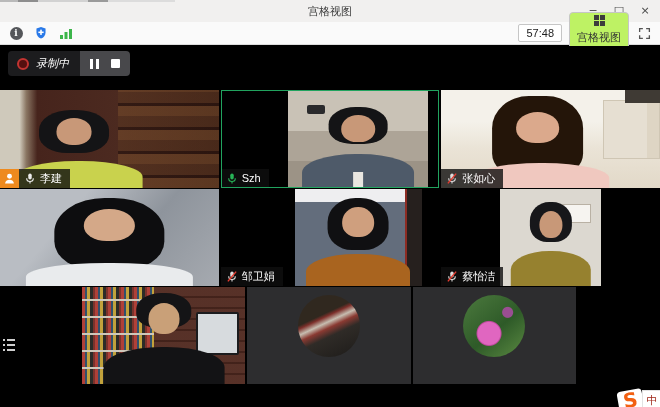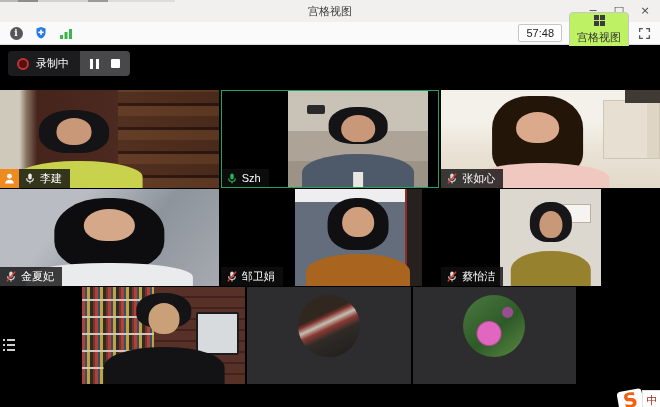--- a/index.html
+++ b/index.html
@@ -29,21 +29,21 @@
   .view-btn{display:flex;align-items:center;gap:5px;border:1px solid #c6c6c6;border-radius:4px;background:#bef264;
       color:#333;font-size:11px;padding:2px 7px;line-height:12px;flex-direction:column;}
   .caret{width:0;height:0;border-left:3.5px solid transparent;border-right:3.5px solid transparent;border-top:4px solid #666;}
   .fs-btn{border:none;background:transparent;padding:0;width:16px;height:16px;display:flex;align-items:center;justify-content:center;}
 
   
   .stage{position:absolute;top:46px;left:0;right:0;bottom:0;background:#000;}
 
   
   .rec-pill{position:absolute;left:8px;top:5px;height:25px;display:flex;z-index:20;border-radius:4px;overflow:hidden;}
-  .rec-main{display:flex;align-items:center;gap:7px;background:#1c1c1e;padding:0 11px 0 9px;color:#fff;font-size:11px;}
+  .rec-main{display:flex;align-items:center;gap:7px;background:#1c1c1e;padding:0 11px 0 9px;color:#fff;font-size:11px;font-style:italic;}
   .rec-dot{width:8px;height:8px;border-radius:50%;background:#55100f;border:2.5px solid var(--recording-red,#c23431);}
   .rec-controls{display:flex;align-items:center;gap:12px;background:#48484b;padding:0 10px;}
   .rec-controls button{border:none;background:transparent;padding:0;display:flex;align-items:center;}
   .pause-glyph{display:flex;gap:3px;}
   .pause-glyph i{display:block;width:3px;height:10px;background:#fff;}
   .stop-glyph{display:block;width:9px;height:9px;background:#fff;border-radius:1px;}
 
   
   .vrow{position:absolute;left:0;right:0;display:flex;gap:2px;}
   #row-0{top:44px;height:98px;}
@@ -315,67 +315,58 @@
         <div class="tile s4">
           <div class="scene">
             <div class="pv">
               <div class="hair"></div>
               <div class="face"></div>
               <div class="body"></div>
               <div class="e1"></div>
               <div class="e2"></div>
             </div>
           </div>
+        </div>
+        <div class="tile s5">
+          <div class="scene">
+            <div class="pv">
+              <div class="hair"></div>
+              <div class="face"></div>
+              <div class="body"></div>
+              <div class="e1"></div>
+              <div class="e2"></div>
+            </div>
+          </div>
           <div class="name-label">
             <svg class="mic" width="12" height="13" viewBox="0 0 16 16">
     <rect x="5.7" y="1.2" width="4.6" height="8" rx="2.3" fill="#dcdcdc"></rect>
     <path d="M3.6 7.6a4.4 4.4 0 0 0 8.8 0" fill="none" stroke="#dcdcdc" stroke-width="1.5"></path>
     <line x1="8" y1="12.2" x2="8" y2="14.8" stroke="#dcdcdc" stroke-width="1.5"></line>
               <line x1="2.5" y1="14.5" x2="13.5" y2="1.5" stroke="#e23b30" stroke-width="2"></line>
             </svg>
-            <span class="pname">金夏妃</span>
-          </div>
-        </div>
-        <div class="tile s5">
+            <span class="pname">邹卫娟</span>
+          </div>
+        </div>
+        <div class="tile s6">
           <div class="scene">
             <div class="pv">
               <div class="hair"></div>
               <div class="face"></div>
               <div class="body"></div>
               <div class="e1"></div>
               <div class="e2"></div>
             </div>
           </div>
           <div class="name-label">
             <svg class="mic" width="12" height="13" viewBox="0 0 16 16">
     <rect x="5.7" y="1.2" width="4.6" height="8" rx="2.3" fill="#dcdcdc"></rect>
     <path d="M3.6 7.6a4.4 4.4 0 0 0 8.8 0" fill="none" stroke="#dcdcdc" stroke-width="1.5"></path>
     <line x1="8" y1="12.2" x2="8" y2="14.8" stroke="#dcdcdc" stroke-width="1.5"></line>
               <line x1="2.5" y1="14.5" x2="13.5" y2="1.5" stroke="#e23b30" stroke-width="2"></line>
             </svg>
-            <span class="pname">邹卫娟</span>
-          </div>
-        </div>
-        <div class="tile s6">
-          <div class="scene">
-            <div class="pv">
-              <div class="hair"></div>
-              <div class="face"></div>
-              <div class="body"></div>
-              <div class="e1"></div>
-              <div class="e2"></div>
-            </div>
-          </div>
-          <div class="name-label">
-            <svg class="mic" width="12" height="13" viewBox="0 0 16 16">
-    <rect x="5.7" y="1.2" width="4.6" height="8" rx="2.3" fill="#dcdcdc"></rect>
-    <path d="M3.6 7.6a4.4 4.4 0 0 0 8.8 0" fill="none" stroke="#dcdcdc" stroke-width="1.5"></path>
-    <line x1="8" y1="12.2" x2="8" y2="14.8" stroke="#dcdcdc" stroke-width="1.5"></line>
-              <line x1="2.5" y1="14.5" x2="13.5" y2="1.5" stroke="#e23b30" stroke-width="2"></line>
-            </svg>
             <span class="pname">蔡怡洁</span>
           </div>
         </div>
       </div>
     <div class="vrow" id="row-2">
         <div class="tile s8">
           <div class="scene">
             <div class="pv">
               <div class="hair"></div>
               <div class="face"></div>

